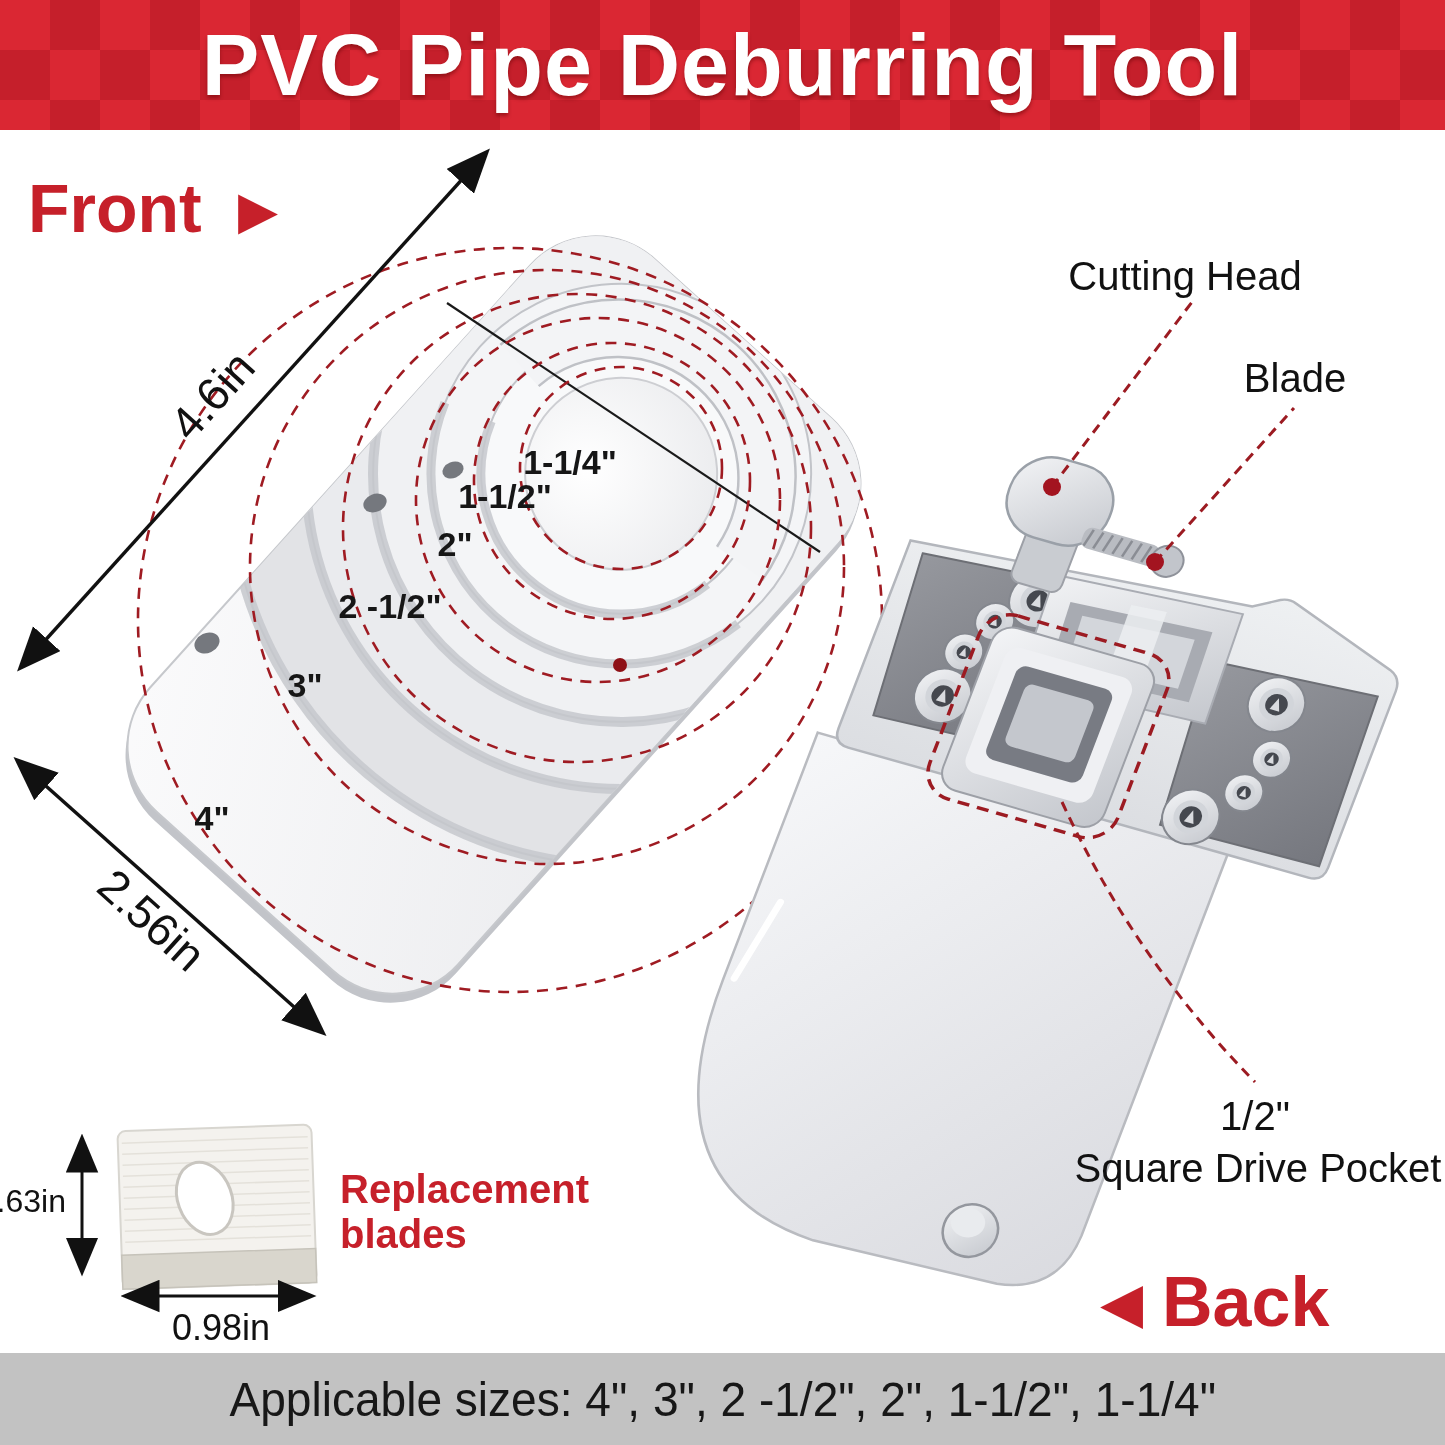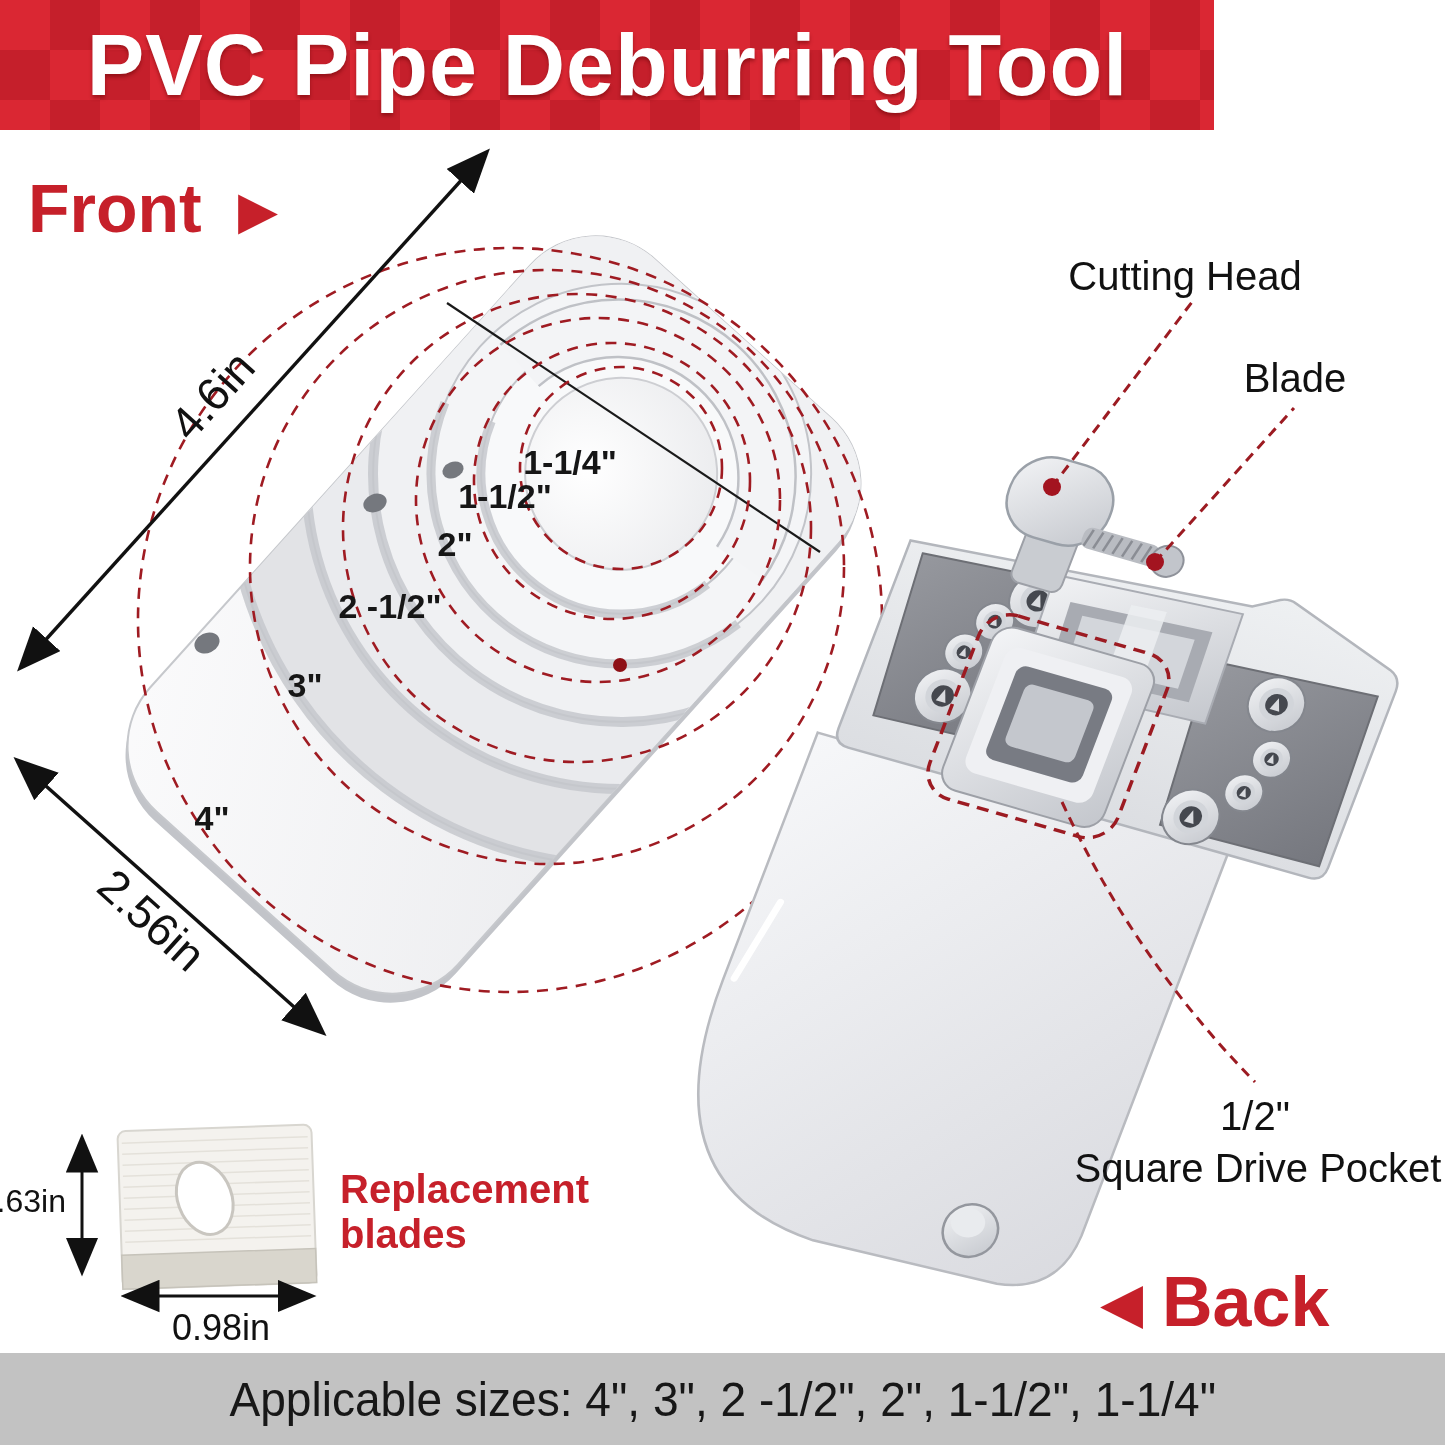--- a/index.html
+++ b/index.html
@@ -1,19 +1,19 @@
 <!DOCTYPE html>
 <html><head>
 <meta charset="utf-8">
 <style>
   html,body{margin:0;padding:0;background:#ffffff;}
   .stage{position:relative;width:1445px;height:1445px;background:#ffffff;overflow:hidden;
          font-family:"Liberation Sans",sans-serif;}
   .stage svg{position:absolute;left:0;top:0;z-index:1;}
-  .banner{position:absolute;left:0;top:0;width:1214px;height:130px;z-index:3;
+  .banner{position:absolute;left:0;top:0;width:1445px;height:130px;z-index:3;
           background-color:#da2733;
           background-image:
             linear-gradient(45deg,#c51f2b 25%,transparent 25%,transparent 75%,#c51f2b 75%),
             linear-gradient(45deg,#c51f2b 25%,transparent 25%,transparent 75%,#c51f2b 75%);
           background-position:0 0,50px 50px;
           background-size:100px 100px;
           display:flex;align-items:center;justify-content:center;}
   .banner .title{color:#ffffff;font-size:88px;font-weight:700;letter-spacing:1px;
           transform:scaleX(.98);text-shadow:0 3px 4px rgba(90,0,0,.45);white-space:nowrap;}
   .footer{position:absolute;left:0;top:1353px;width:1445px;height:92px;z-index:3;

